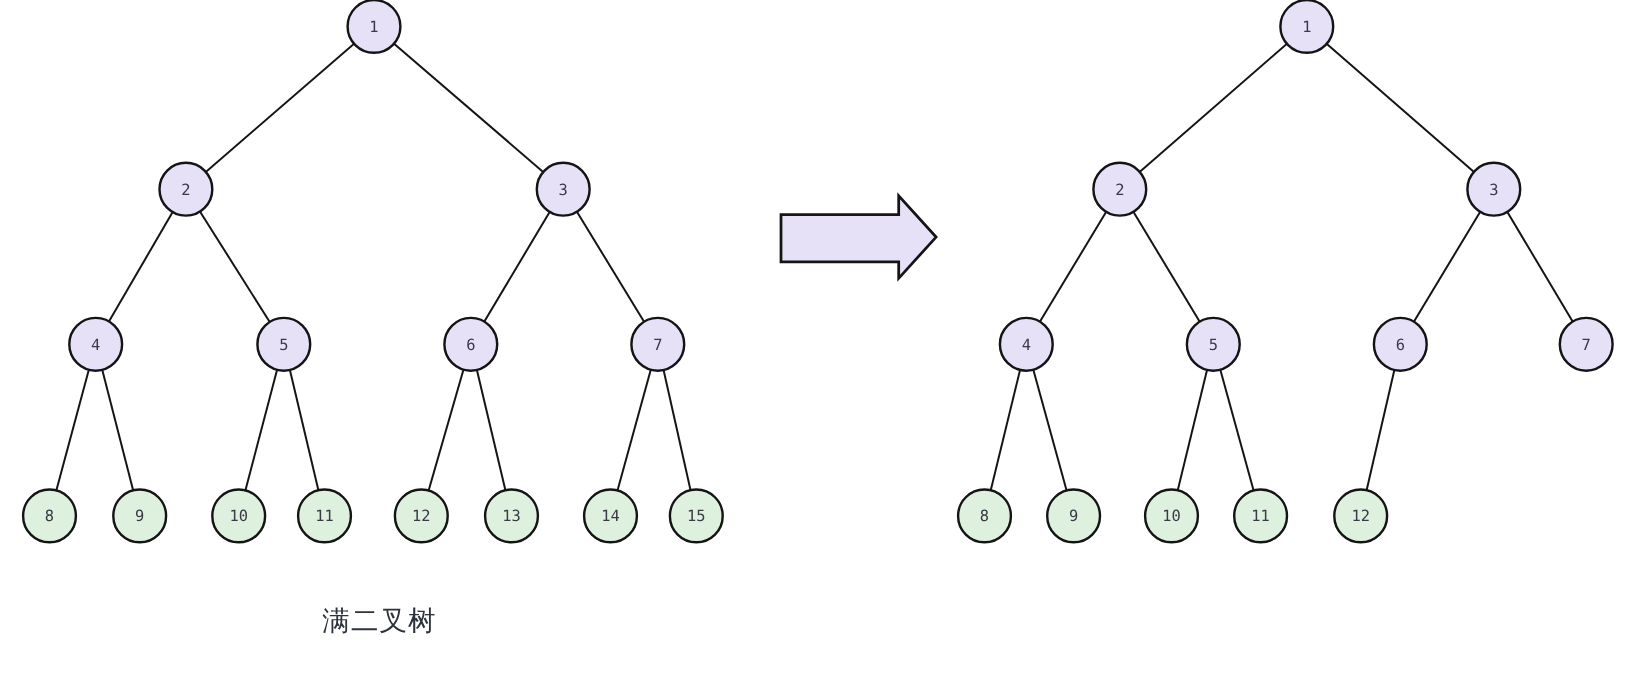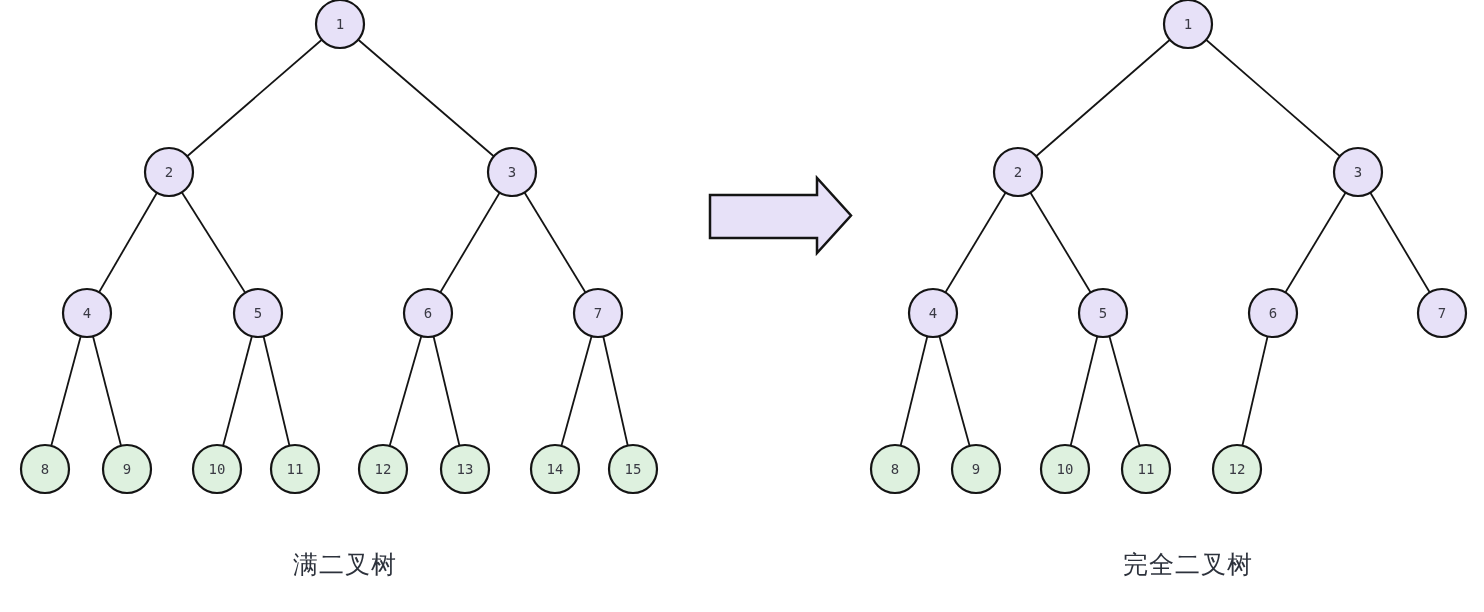--- a/index.html
+++ b/index.html
@@ -114,14 +114,13 @@
         <circle cx="1146" cy="469" r="24" fill="#def1df" stroke="#141414" stroke-width="2.2"></circle>
         <text x="1146" y="469" dy="0.35em" text-anchor="middle" font-size="14" fill="#3a3a44" font-family="&quot;DejaVu Sans Mono&quot;, monospace">11</text>
         <circle cx="1237" cy="469" r="24" fill="#def1df" stroke="#141414" stroke-width="2.2"></circle>
         <text x="1237" y="469" dy="0.35em" text-anchor="middle" font-size="14" fill="#3a3a44" font-family="&quot;DejaVu Sans Mono&quot;, monospace">12</text>
       </g>
       <polygon points="710,195 817,195 817,178 851,215.5 817,253 817,238 710,238" fill="#e7e1f8" stroke="#141414" stroke-width="2.5" stroke-linejoin="miter"></polygon>
     </svg>
 
   <div class="caption" style="left: 345px; top: 548px; color: rgb(45, 50, 60);">满二叉树</div>
 
-  <div class="caption" style="left: 1188px; top: 548px; color: rgb(45, 50, 60);">完全二叉树</div>
 </div>
 
 </body></html>

